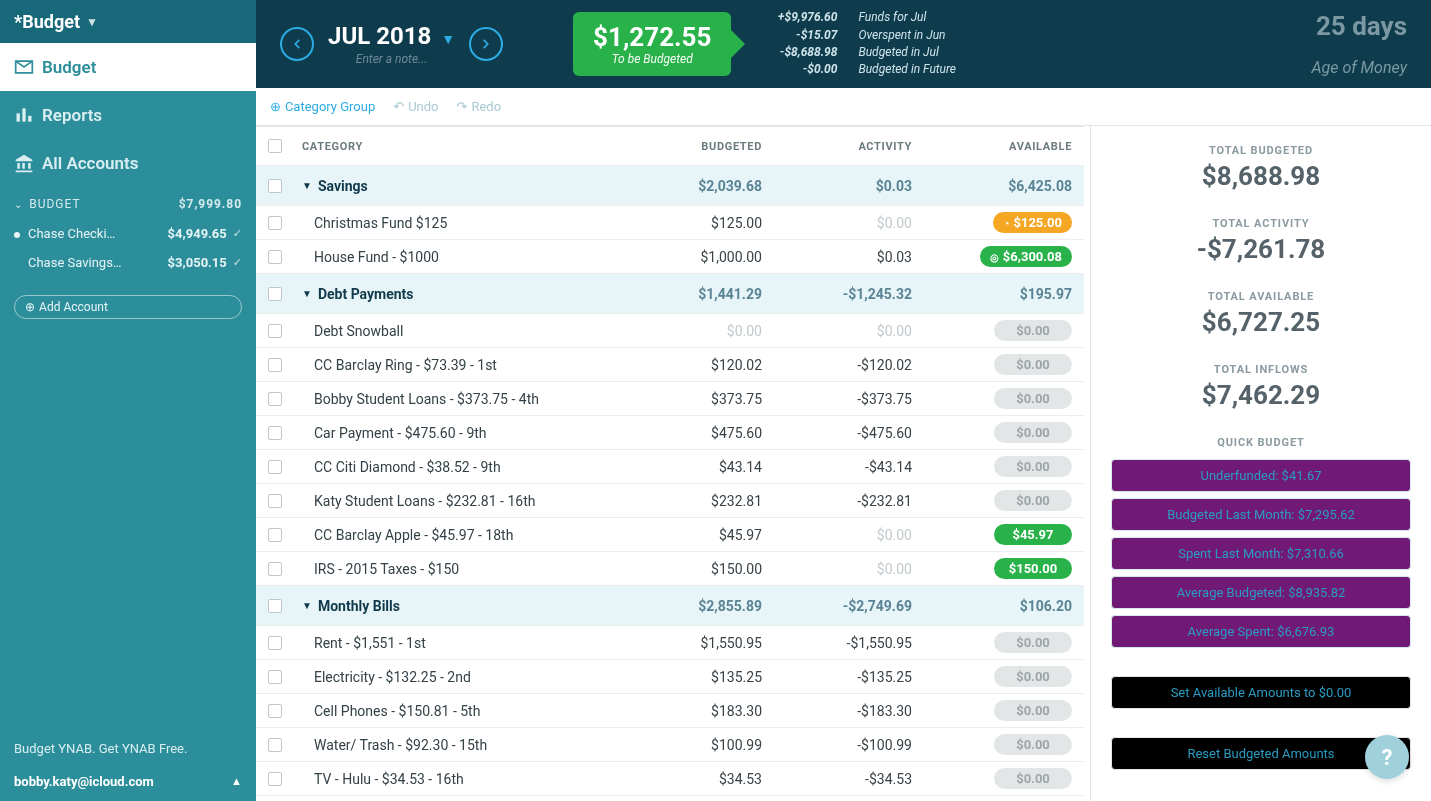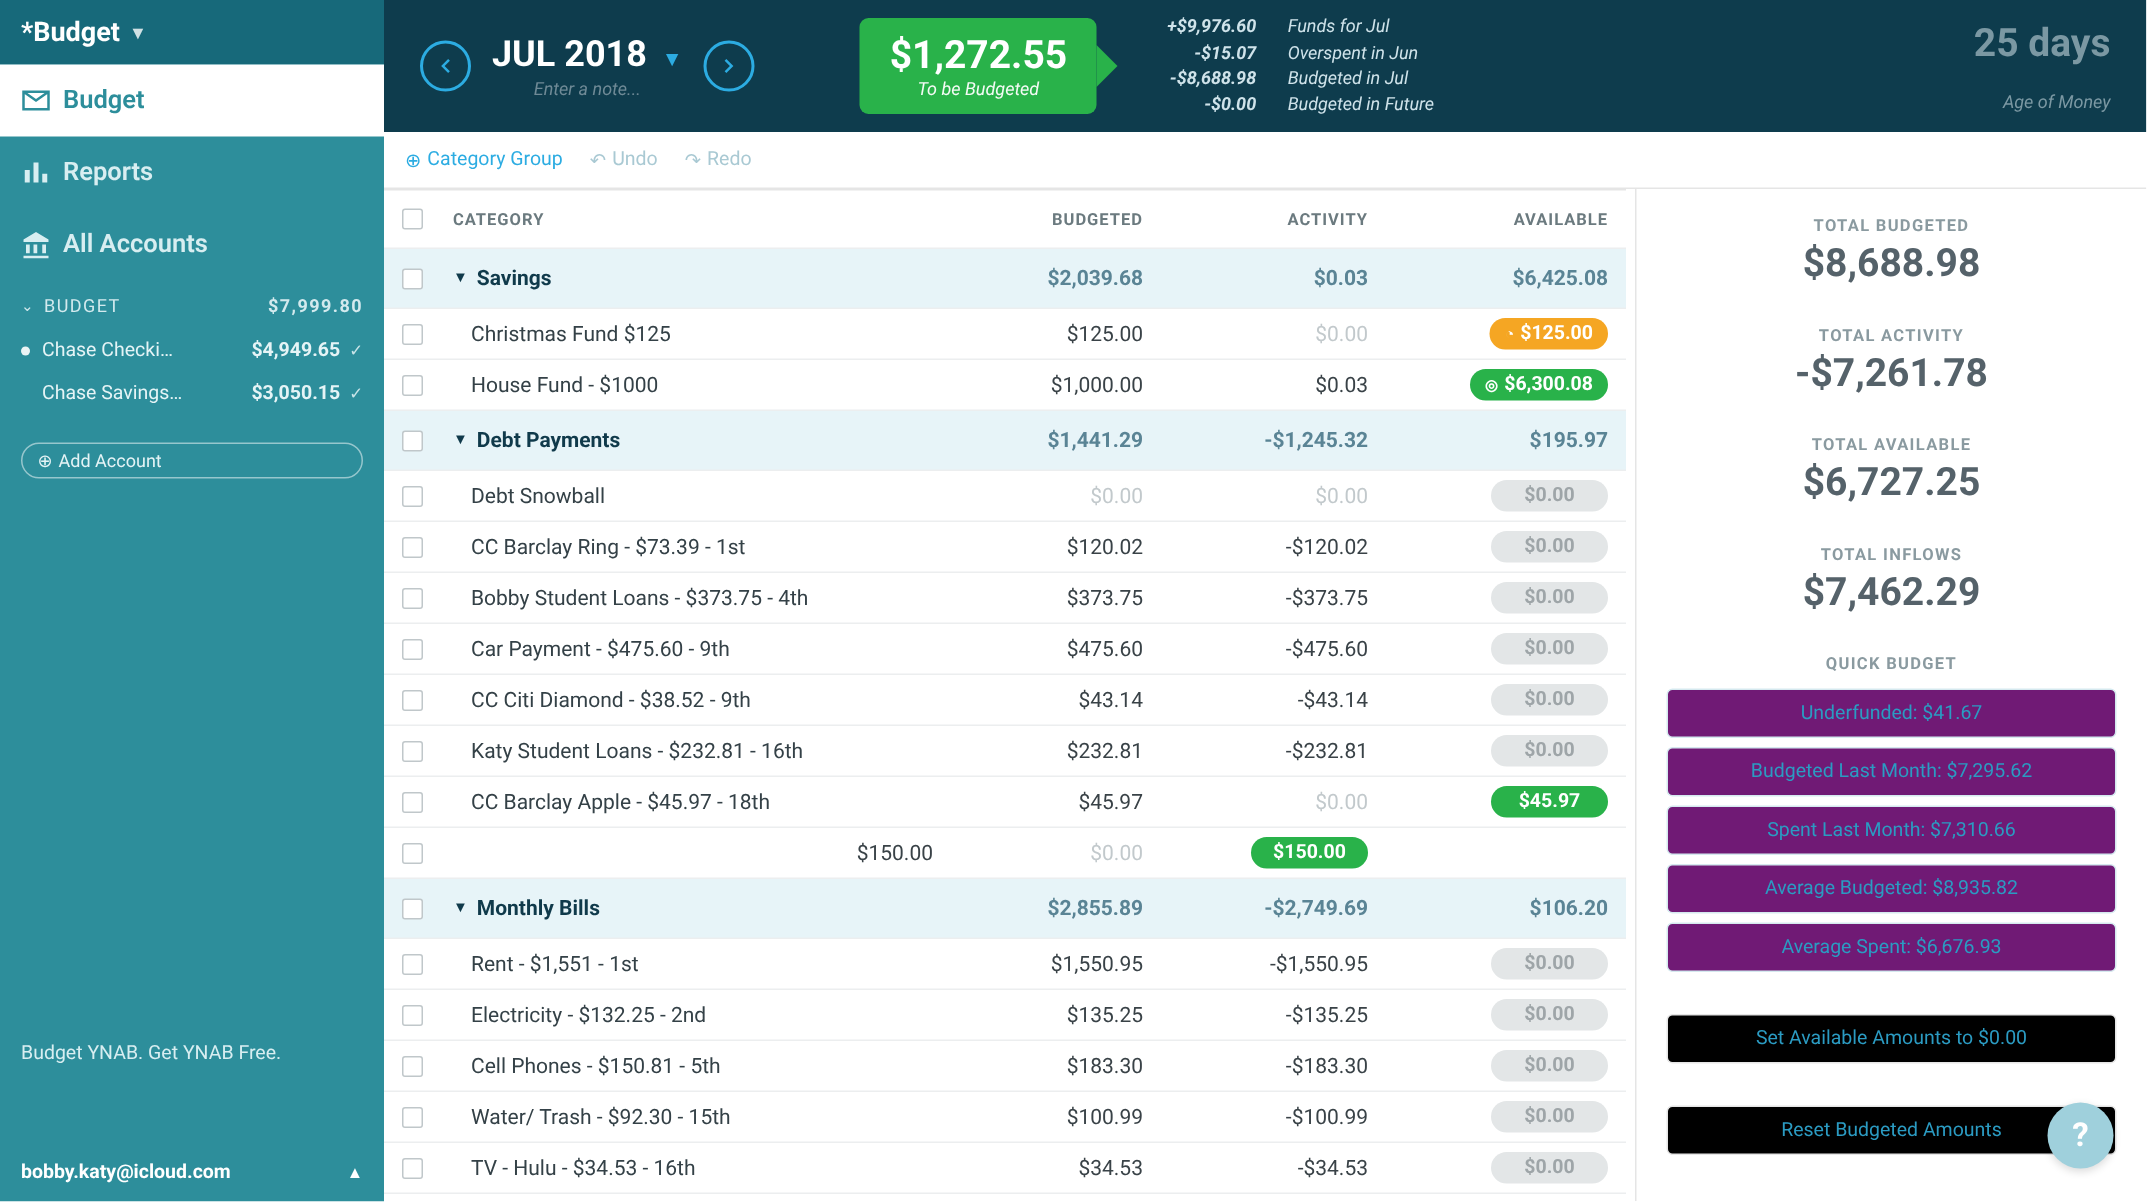--- a/index.html
+++ b/index.html
@@ -17,21 +17,21 @@
 .sb-budhead { display: flex; justify-content: space-between; align-items: center; padding: 10px 14px 8px; font-size: 12px; letter-spacing: .08em; color: #d3eaee; }
 .sb-budhead .bal { font-size: 12px; font-weight: 700; }
 .sb-acct { display: flex; align-items: center; justify-content: space-between; padding: 7px 14px; font-size: 13px; color: #e5f4f6; cursor: pointer; }
 .sb-acct .dot { width: 6px; height: 6px; border-radius: 50%; background: #fff; display: inline-block; margin-right: 8px; opacity: .9; }
 .sb-acct .name { flex: 1; white-space: nowrap; overflow: hidden; text-overflow: ellipsis; }
 .sb-acct .amt { font-weight: 700; margin-left: 8px; }
 .sb-acct .ck { margin-left: 6px; opacity: .85; font-size: 11px; }
 .add-acct { margin: 18px 14px; display: inline-flex; align-items: center; padding: 4px 10px; border: 1px solid rgba(255,255,255,.5); border-radius: 12px; font-size: 12px; cursor: pointer; color: #e5f4f6; }
 .add-acct .plus { margin-right: 4px; }
 .sb-foot { margin-top: auto; padding: 12px 14px; font-size: 13px; color: #d8eef1; display: flex; flex-direction: column; gap: 18px; }
-.sb-foot .email-row { display: flex; justify-content: space-between; align-items: center; font-weight: 700; color: #fff; margin-top: 46px; }
+.sb-foot .email-row { display: flex; justify-content: space-between; align-items: center; font-weight: 700; color: #fff; }
 
 
 .ico svg { width: 20px; height: 20px; }
 
 
 .main { flex: 1; display: flex; flex-direction: column; overflow: hidden; }
 .hdr { background: #0e3c4d; color: #fff; height: 88px; display: flex; align-items: center; padding: 0 24px; }
 .hdr-month { display: flex; align-items: center; gap: 14px; }
 .nav-circle { width: 34px; height: 34px; border: 2px solid #2cace2; border-radius: 50%; display: flex; align-items: center; justify-content: center; cursor: pointer; }
 .nav-circle svg { width: 14px; height: 14px; fill: #2cace2; }
@@ -45,21 +45,21 @@
 .tobe-flag::after { content: ""; position: absolute; right: -14px; top: 50%; transform: translateY(-50%); border-left: 14px solid #29b24a; border-top: 14px solid transparent; border-bottom: 14px solid transparent; }
 .tobe-amt { font-size: 26px; font-weight: 700; }
 .tobe-lbl { font-size: 12px; font-style: italic; opacity: .95; }
 
 .math { margin-left: 30px; font-size: 12px; font-style: italic; color: #cfe3ea; }
 .math .row { display: flex; gap: 21px; white-space: nowrap; line-height: 1.45; }
 .math .val { min-width: 76px; text-align: right; font-weight: 700; }
 
 .aom { margin-left: auto; text-align: right; color: #7b98a3; }
 .aom .big { font-size: 26px; font-weight: 700; }
-.aom .sub { font-size: 12px; font-style: italic; margin-top: 17px; }
+.aom .sub { font-size: 16px; font-style: italic; margin-top: 17px; }
 
 
 .tbar { height: 38px; border-bottom: 1px solid #e5e5e5; display: flex; align-items: center; padding: 0 14px; gap: 18px; font-size: 13px; color: #2cace2; }
 .tbar .link { display: inline-flex; align-items: center; gap: 4px; cursor: pointer; }
 .tbar .muted { color: #a9c9d3; cursor: default; }
 
 
 .content { display: flex; flex: 1; overflow: hidden; }
 .grid-wrap { flex: 1; overflow-y: auto; border-right: 1px solid #e5e5e5; padding-right: 6px; }
 .grid { width: 100%; }
@@ -333,20 +333,21 @@
               </div>
               <div class="grid-row">
       <span class="cbx"></span>
       <span class="name">CC Barclay Apple - $45.97 - 18th</span>
       <span class="num">$45.97</span>
       <span class="num muted">$0.00</span>
       <span class="cell avail"><span class="pill green">$45.97</span></span>
               </div>
               <div class="grid-row">
       <span class="cbx"></span>
+      <span class="name">IRS - 2015 Taxes - $150</span>
       <span class="num">$150.00</span>
       <span class="num muted">$0.00</span>
       <span class="cell avail"><span class="pill green">$150.00</span></span>
               </div>
               <div class="grid-group">
     <span class="cbx"></span>
     <span class="cell-name">
                   <span class="caret">▼</span>
                   <span>Monthly Bills</span>
                 </span>

